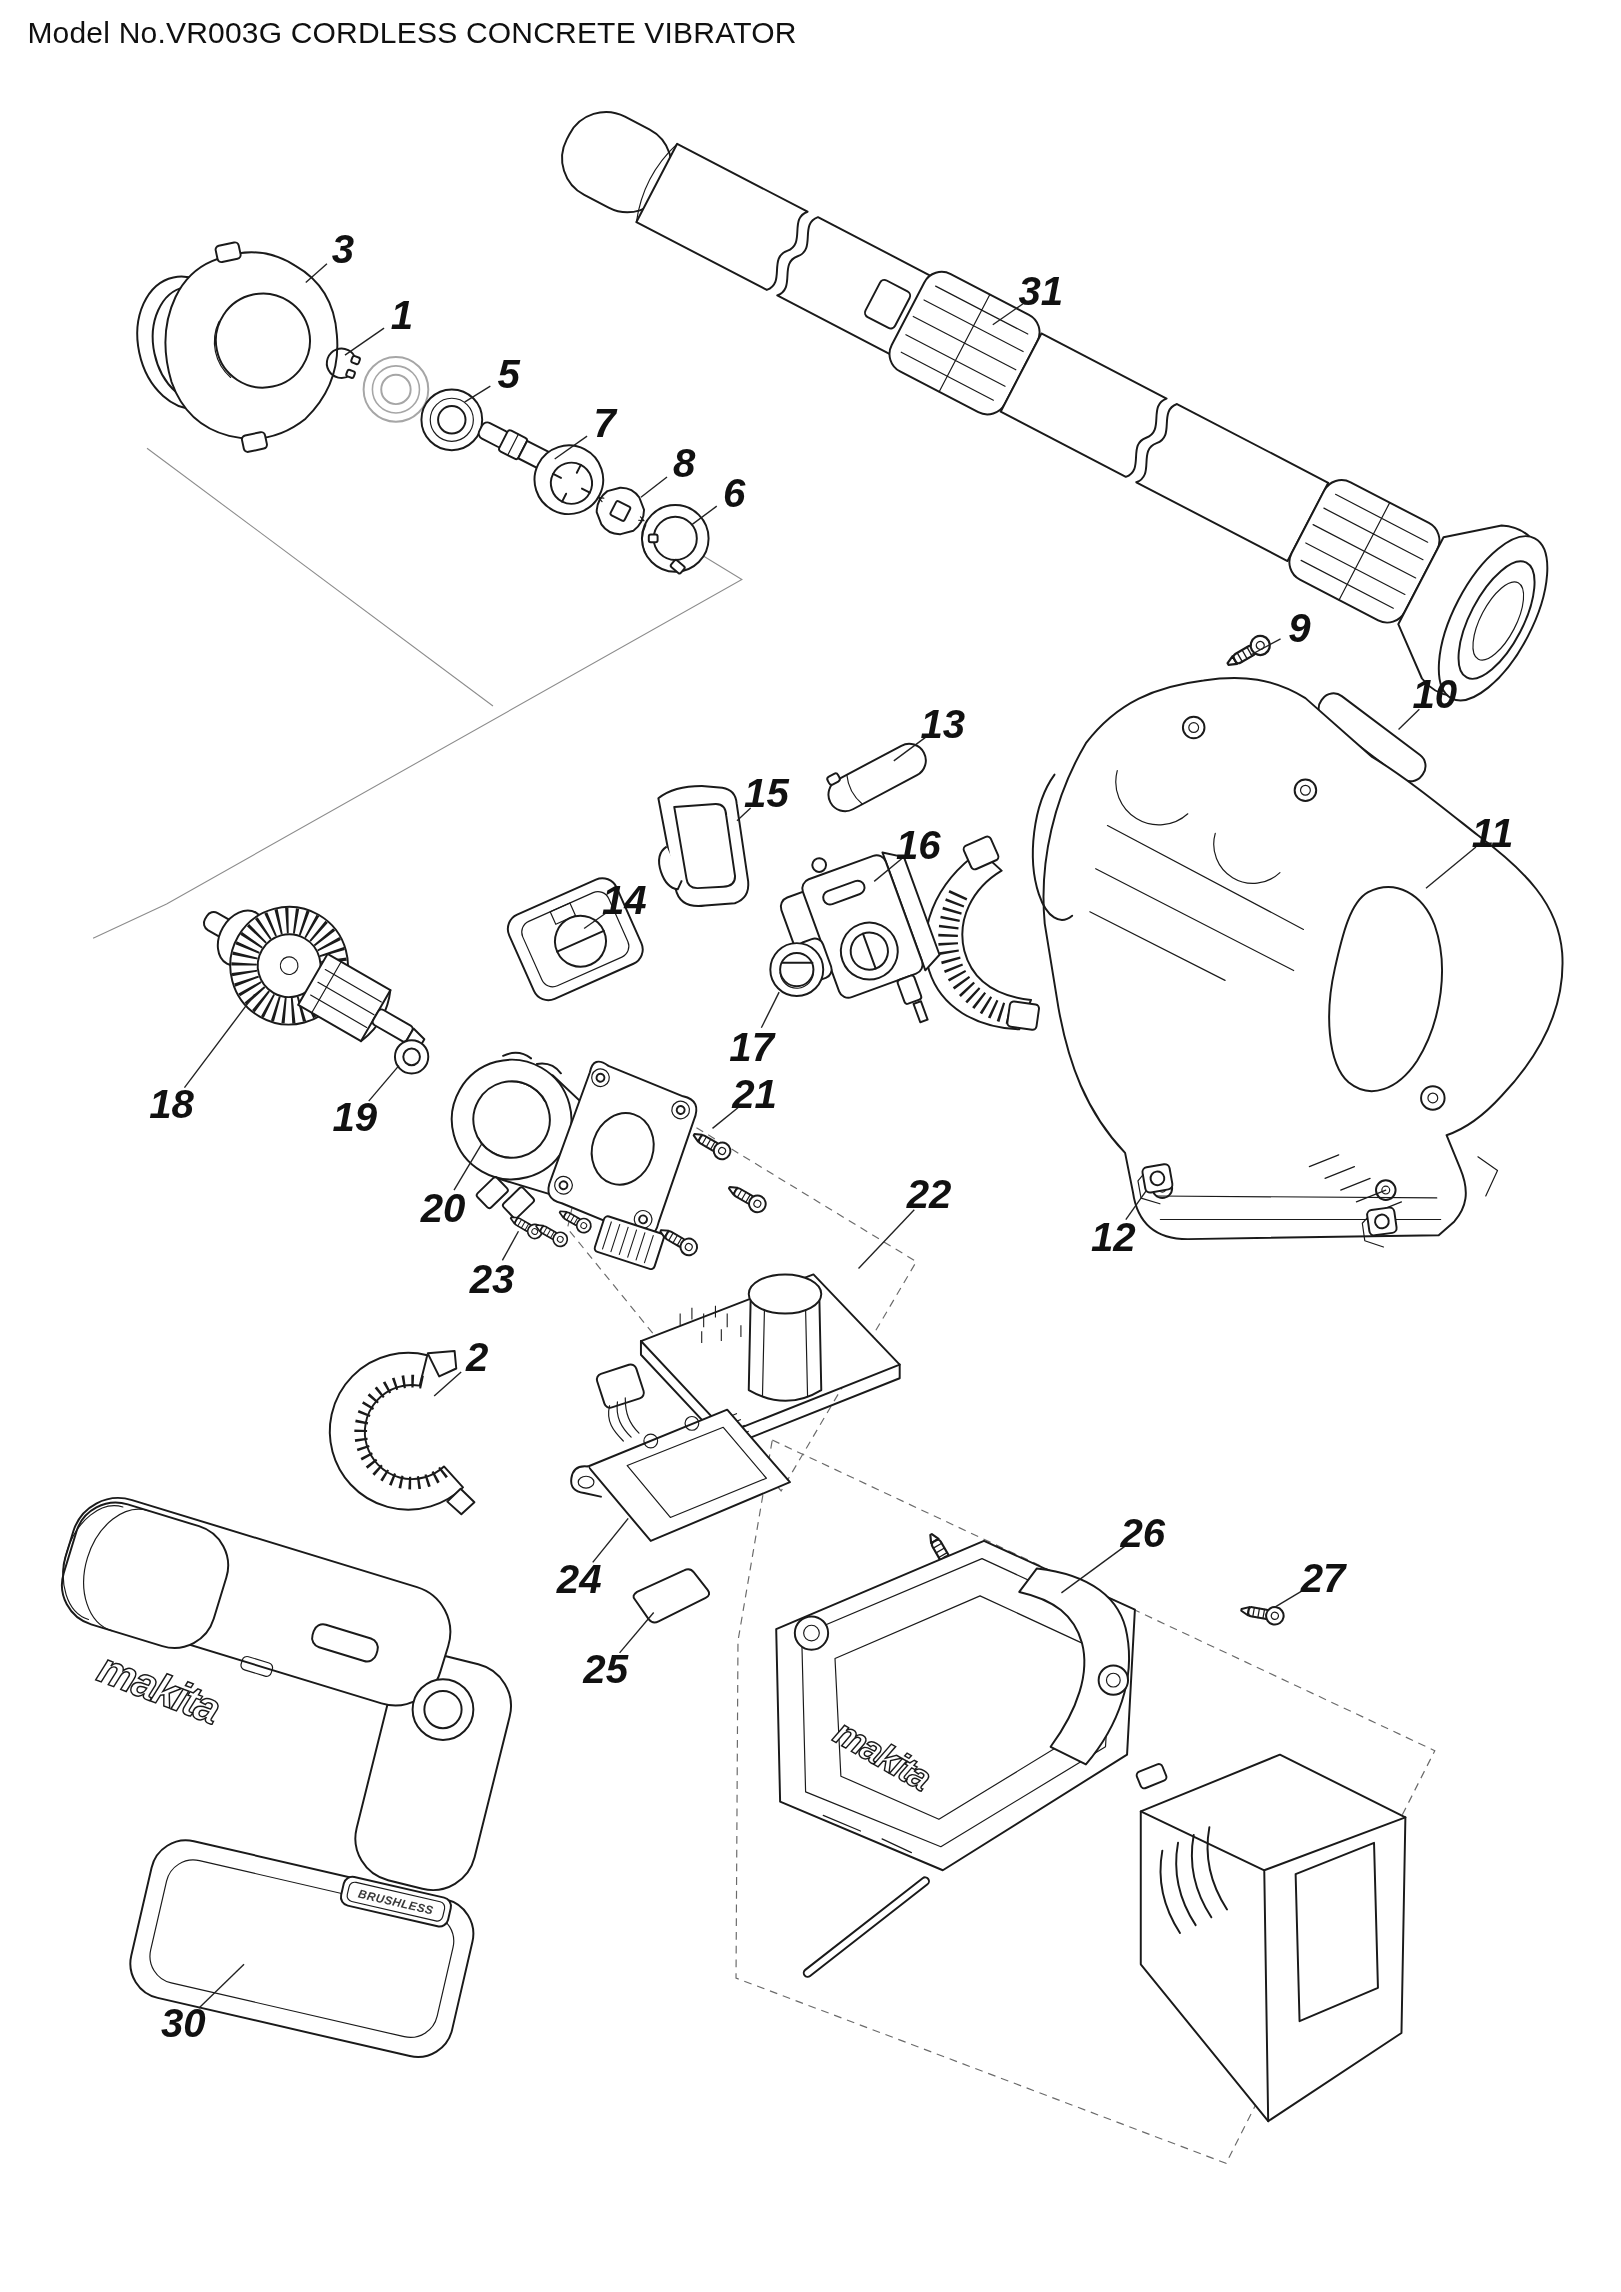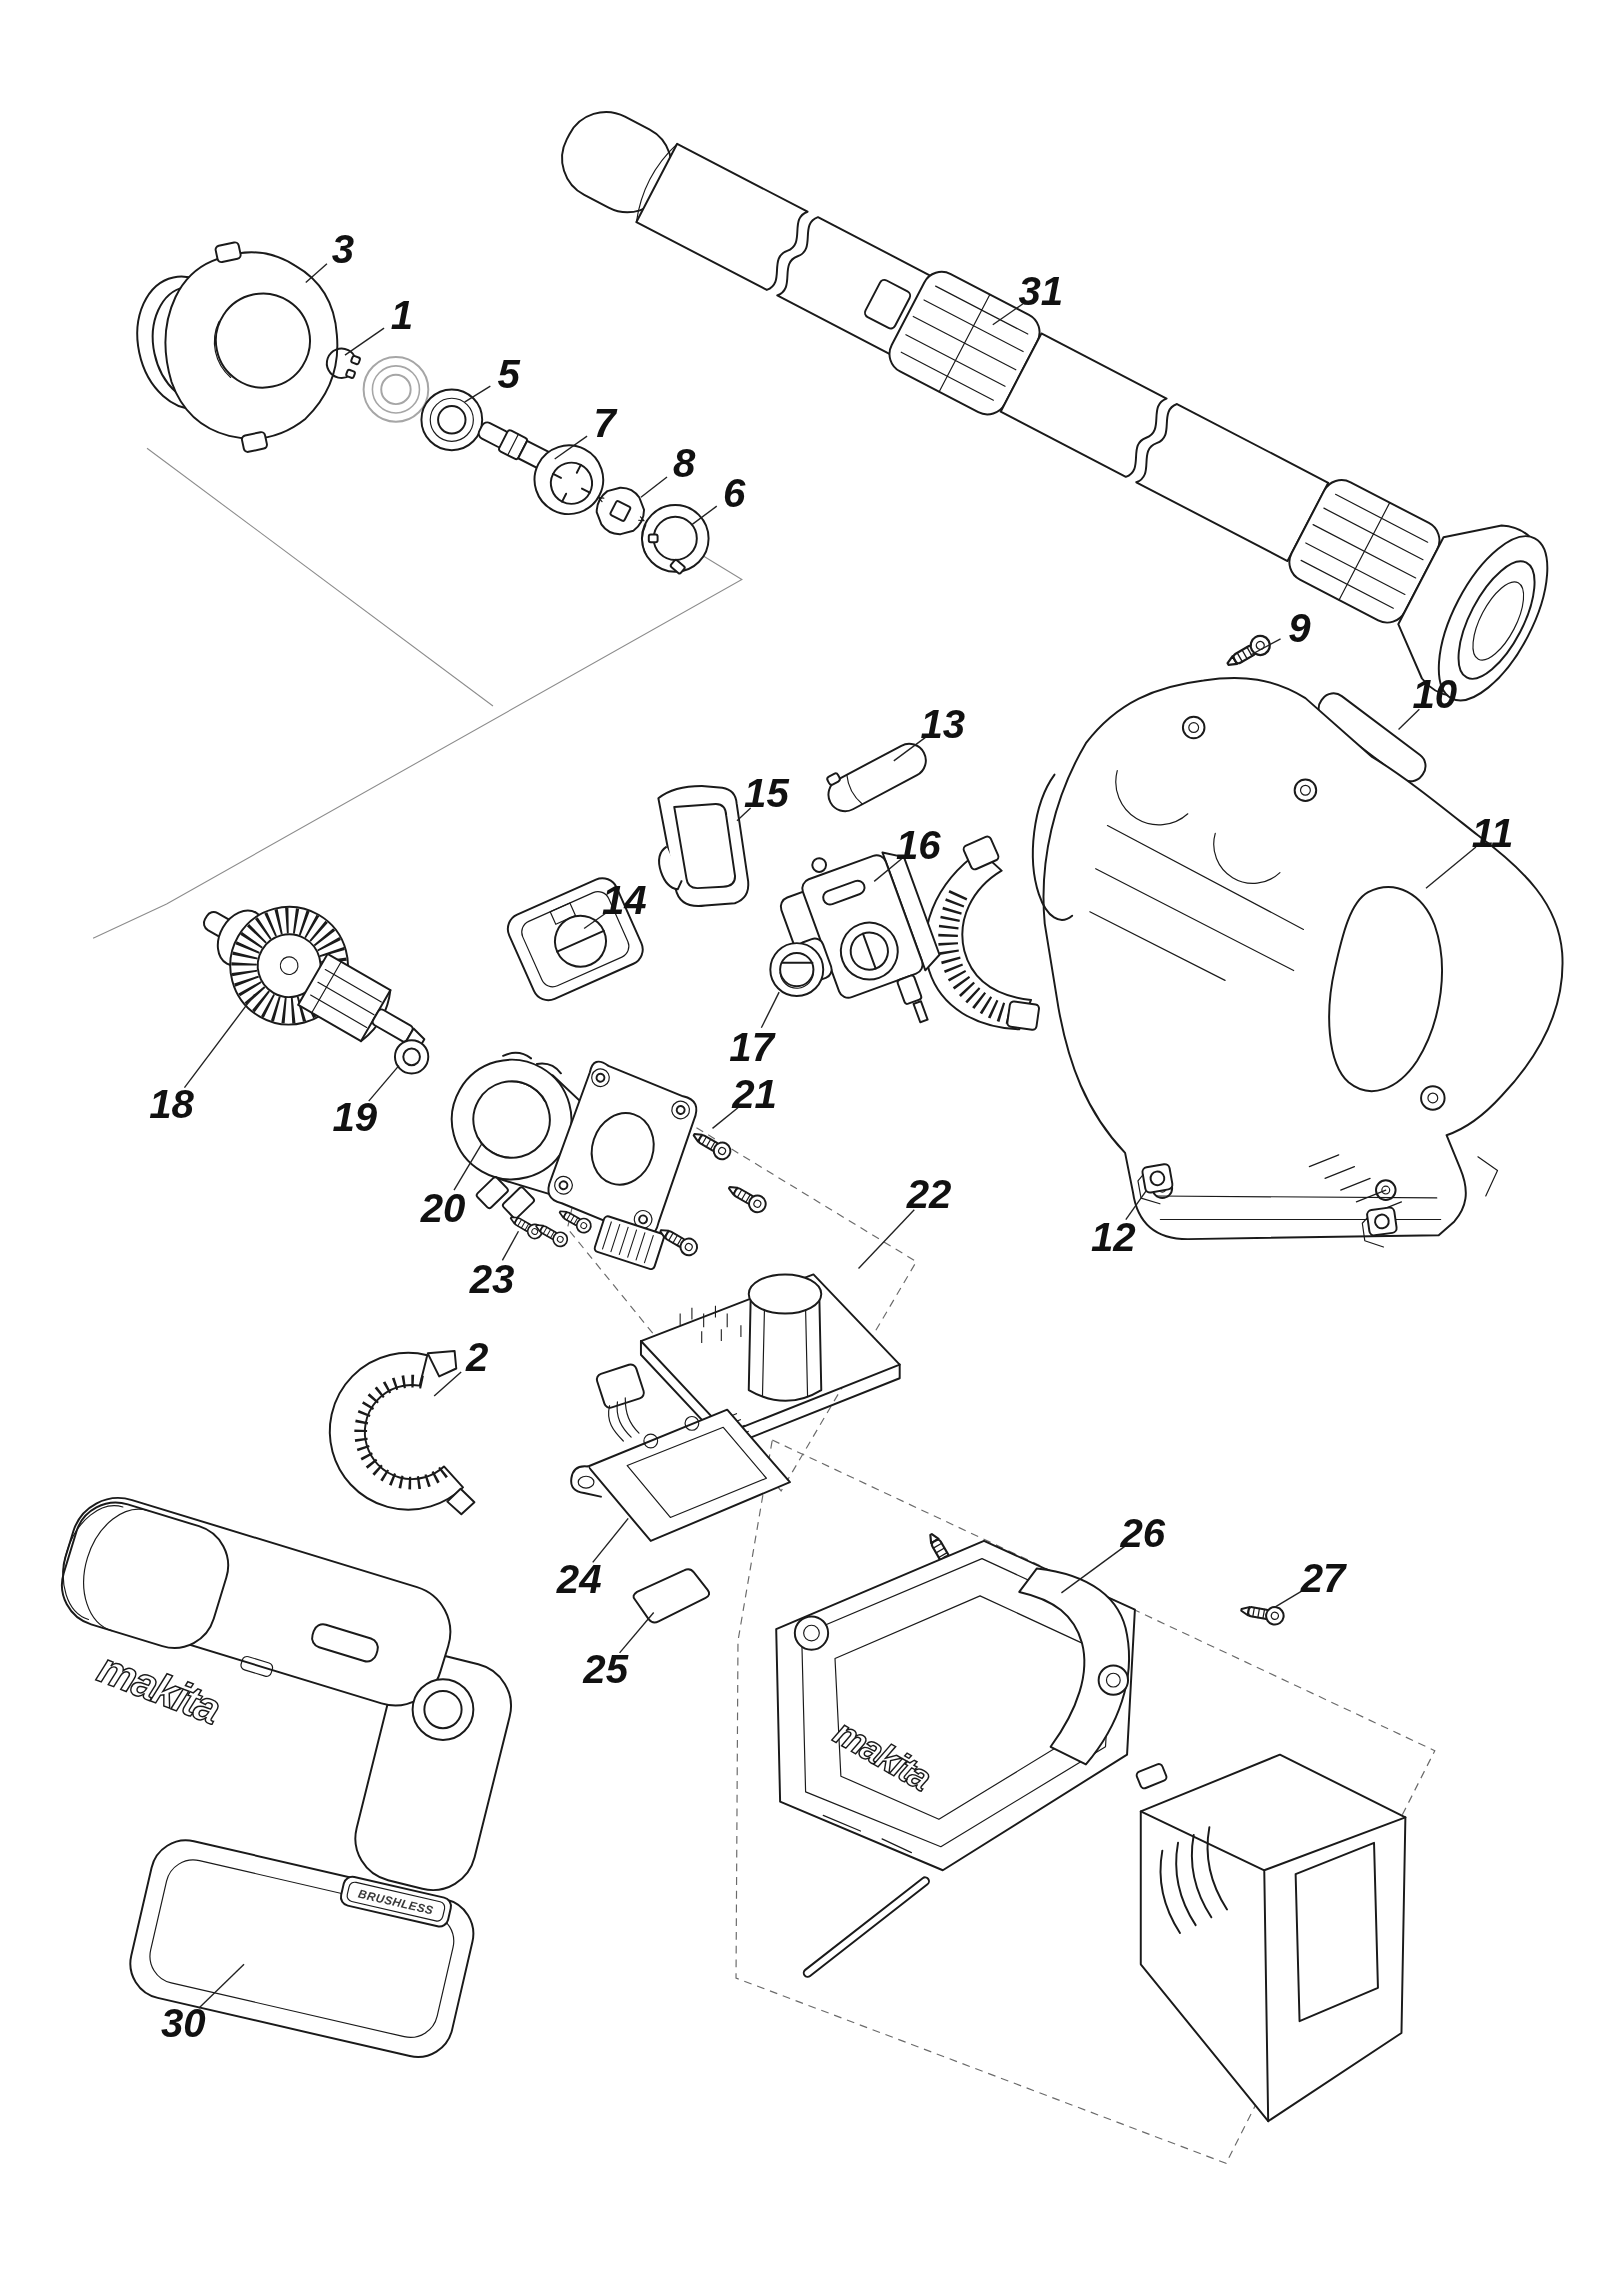--- a/index.html
+++ b/index.html
@@ -25,20 +25,21 @@
   .logo{font-family:"Liberation Sans",sans-serif;font-style:italic;font-weight:bold;
         font-size:44px;fill:#fff;stroke:#1a1a1a;stroke-width:1.5;letter-spacing:-2px;}
   .logo2{font-size:37px;}
   .badge-text{font-family:"Liberation Sans",sans-serif;font-style:italic;font-weight:bold;
         font-size:12px;fill:#3a3a3a;letter-spacing:.5px;}
 </style>
 </head>
 <body>
 
 <div class="page">
+  <div class="title">Model No.VR003G CORDLESS CONCRETE VIBRATOR</div>
 
   <svg width="1621" height="2293" viewBox="0 0 1654 2339" xmlns="http://www.w3.org/2000/svg">
 
     <defs>
       <g id="screw">
         <path class="lnf" d="M-2,-4 l-7,3.2 l0,1.6 l7,3.2 z"></path>
         <rect class="lnf" x="-2" y="-4.5" width="20" height="9" rx="3"></rect>
         <path class="ln t" d="M3,-4.5 l0,9 M8,-4.5 l0,9 M13,-4.5 l0,9"></path>
         <circle class="lnf" cx="24" cy="0" r="8.5"></circle>
         <circle class="ln t" cx="24" cy="0" r="3.5"></circle>

